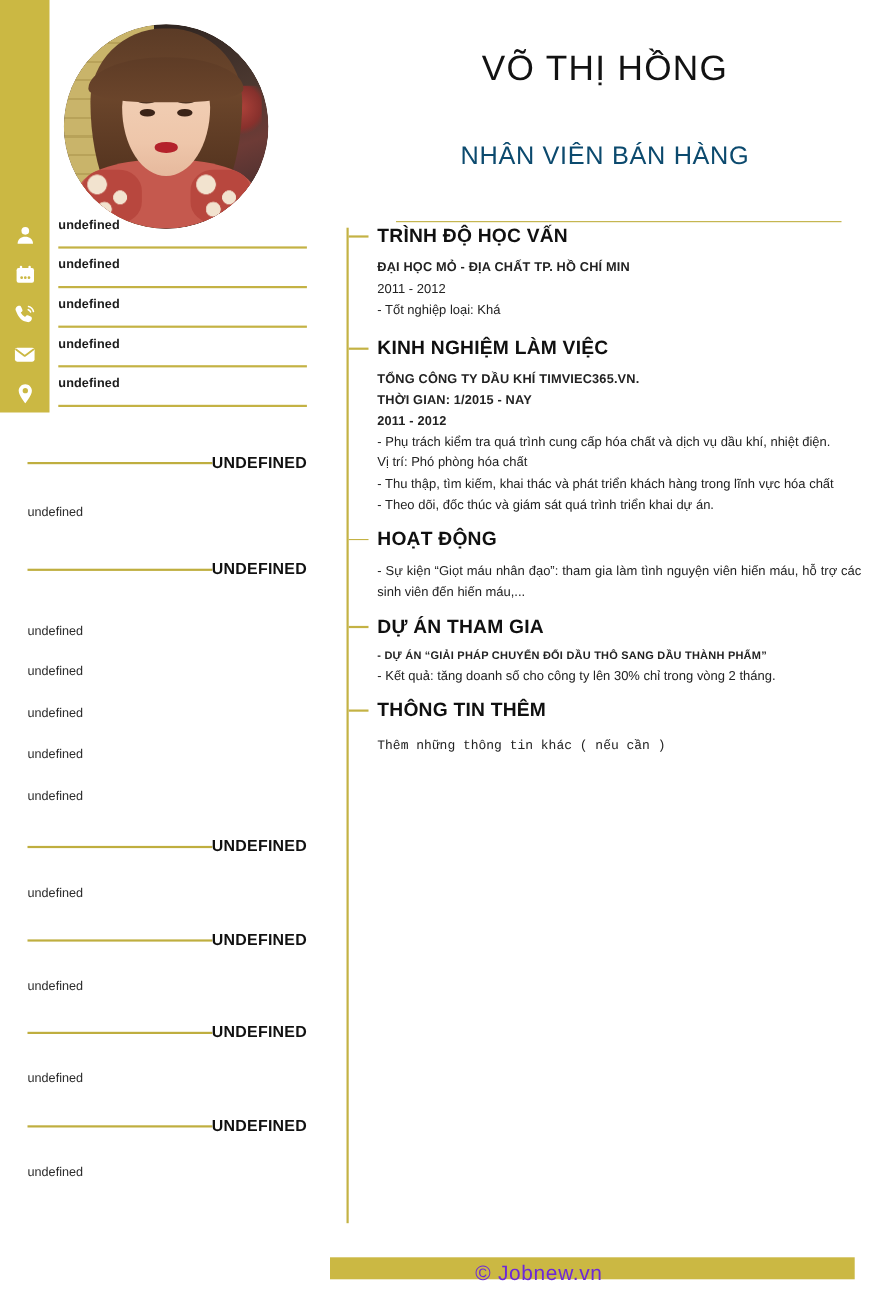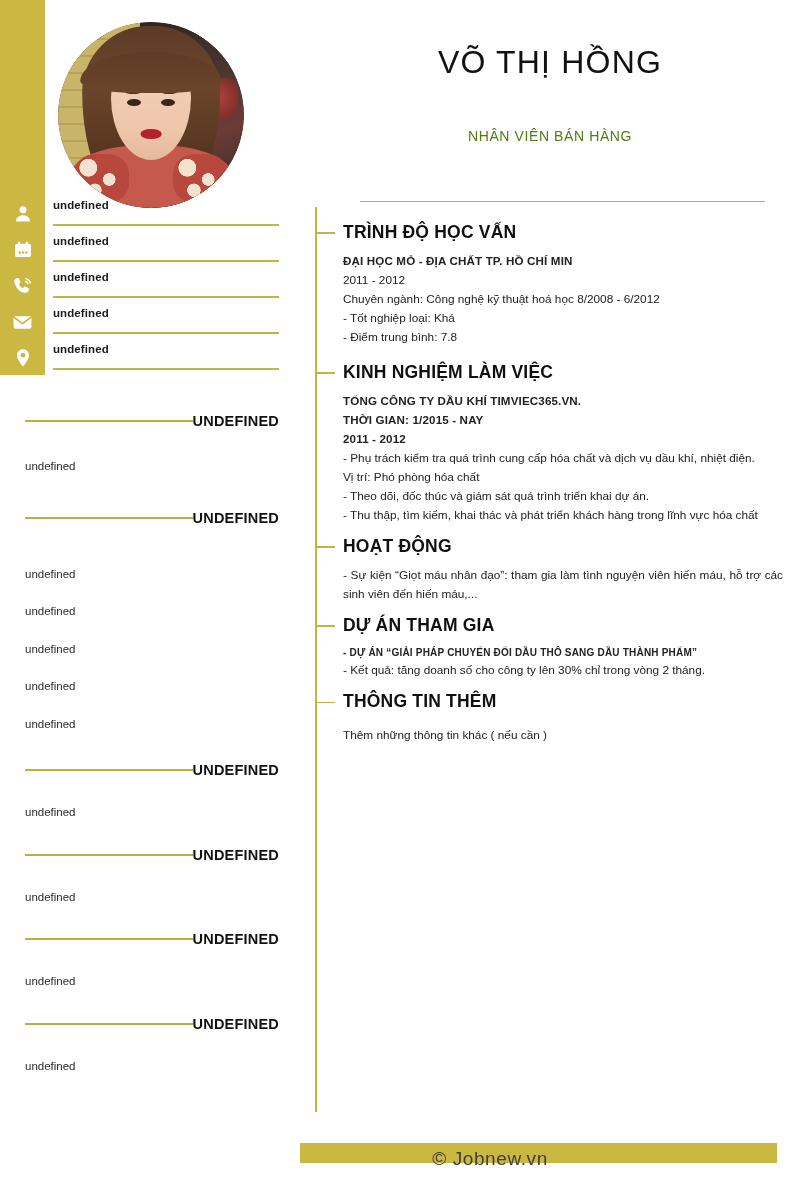--- a/index.html
+++ b/index.html
@@ -264,23 +264,23 @@
     font-weight: 400;
     color: #121212;
     letter-spacing: 1.2px;
   }
   .job-title {
     position: absolute;
     left: 0;
     top: 128px;
     width: 500px;
     text-align: center;
-    font-size: 14px;
+    font-size: 23px;
     font-weight: 400;
-    color: #4d7c0f;
+    color: #0c4a6e;
     letter-spacing: .6px;
   }
 
   .top-rule {
     position: absolute;
     left: 60px;
     top: 201px;
     width: 405px;
     height: 1.3px;
     background: #bfae3f;
@@ -291,21 +291,21 @@
     left: 15px;
     top: 207px;
     width: 2px;
     height: 905px;
     background: #c4b244;
   }
 
   .sections {
     position: absolute;
     left: 0;
-    top: 217px;
+    top: 199px;
     width: 500px;
   }
   .rsec { position: relative; }
   .rsec-head {
     position: relative;
     display: flex;
     align-items: center;
     height: 30px;
   }
   .rsec-tick {
@@ -360,21 +360,21 @@
     height: 20px;
     background: #cbb843;
   }
   .watermark {
     position: absolute;
     left: 0;
     top: 1148px;
     width: 800px;
     text-align: center;
     font-size: 19px;
-    color: #404040;
+    color: #6d28d9;
     letter-spacing: .6px;
     padding-left: 180px;
     box-sizing: border-box;
   }
 </style>
 </head>
 <body>
 
 <div class="cv-page">
 
@@ -538,41 +538,39 @@
     <div class="sections">
 
       <div class="rsec">
         <div class="rsec-head">
           <div class="rsec-tick"></div>
           <div class="rsec-title">TRÌNH ĐỘ HỌC VẤN</div>
         </div>
         <div class="rsec-body pad-top">
           <div class="rline bold">ĐẠI HỌC MỎ - ĐỊA CHẤT TP. HỒ CHÍ MIN</div>
           <div class="rline">2011 - 2012</div>
-          <div class="rline">Chuyên ngành: Công nghệ kỹ thuật hoá học 8/2008 - 6/2012</div>
           <div class="rline">- Tốt nghiệp loại: Khá</div>
-          <div class="rline">- Điểm trung bình: 7.8</div>
         </div>
       </div>
 
       <div class="gap-md"></div>
 
       <div class="rsec">
         <div class="rsec-head">
           <div class="rsec-tick"></div>
           <div class="rsec-title">KINH NGHIỆM LÀM VIỆC</div>
         </div>
         <div class="rsec-body pad-top">
           <div class="rline bold">TỔNG CÔNG TY DẦU KHÍ TIMVIEC365.VN.</div>
           <div class="rline bold">THỜI GIAN: 1/2015 - NAY</div>
           <div class="rline bold">2011 - 2012</div>
           <div class="rline just">- Phụ trách kiểm tra quá trình cung cấp hóa chất và dịch vụ dầu khí, nhiệt điện.</div>
           <div class="rline">Vị trí: Phó phòng hóa chất</div>
+          <div class="rline just">- Thu thập, tìm kiếm, khai thác và phát triển khách hàng trong lĩnh vực hóa chất</div>
           <div class="rline">- Theo dõi, đốc thúc và giám sát quá trình triển khai dự án.</div>
-          <div class="rline just">- Thu thập, tìm kiếm, khai thác và phát triển khách hàng trong lĩnh vực hóa chất</div>
         </div>
       </div>
 
       <div class="gap-sm"></div>
 
       <div class="rsec">
         <div class="rsec-head">
           <div class="rsec-tick"></div>
           <div class="rsec-title">HOẠT ĐỘNG</div>
         </div>
@@ -594,21 +592,21 @@
         </div>
       </div>
 
       <div class="gap-sm"></div>
 
       <div class="rsec">
         <div class="rsec-head">
           <div class="rsec-tick"></div>
           <div class="rsec-title">THÔNG TIN THÊM</div>
         </div>
-        <div class="rsec-body pad-top" style="padding-top:9px;">
+        <div class="rsec-body pad-top" style="padding-top:9px;font-family:Liberation Mono, monospace;">
           <div class="rline">Thêm những thông tin khác ( nếu cần )</div>
         </div>
       </div>
 
     </div>
   </div>
 
   <div class="footer-bar"></div>
   <div class="watermark">© Jobnew.vn</div>
 

